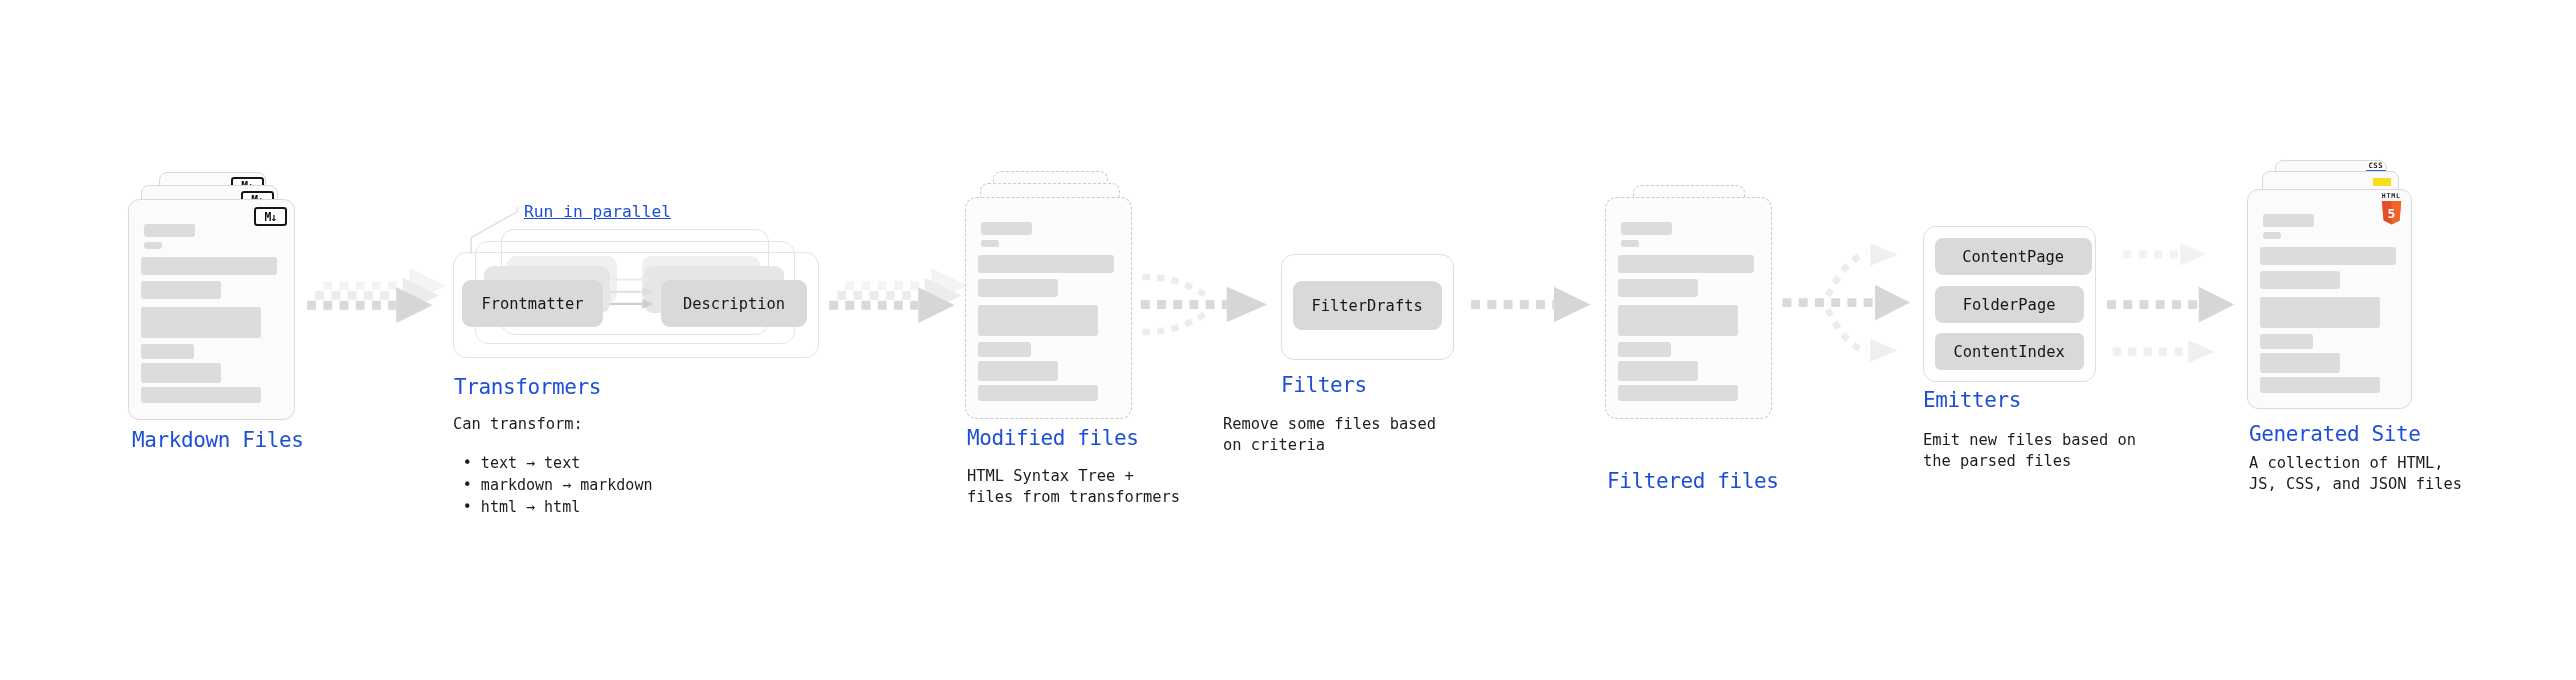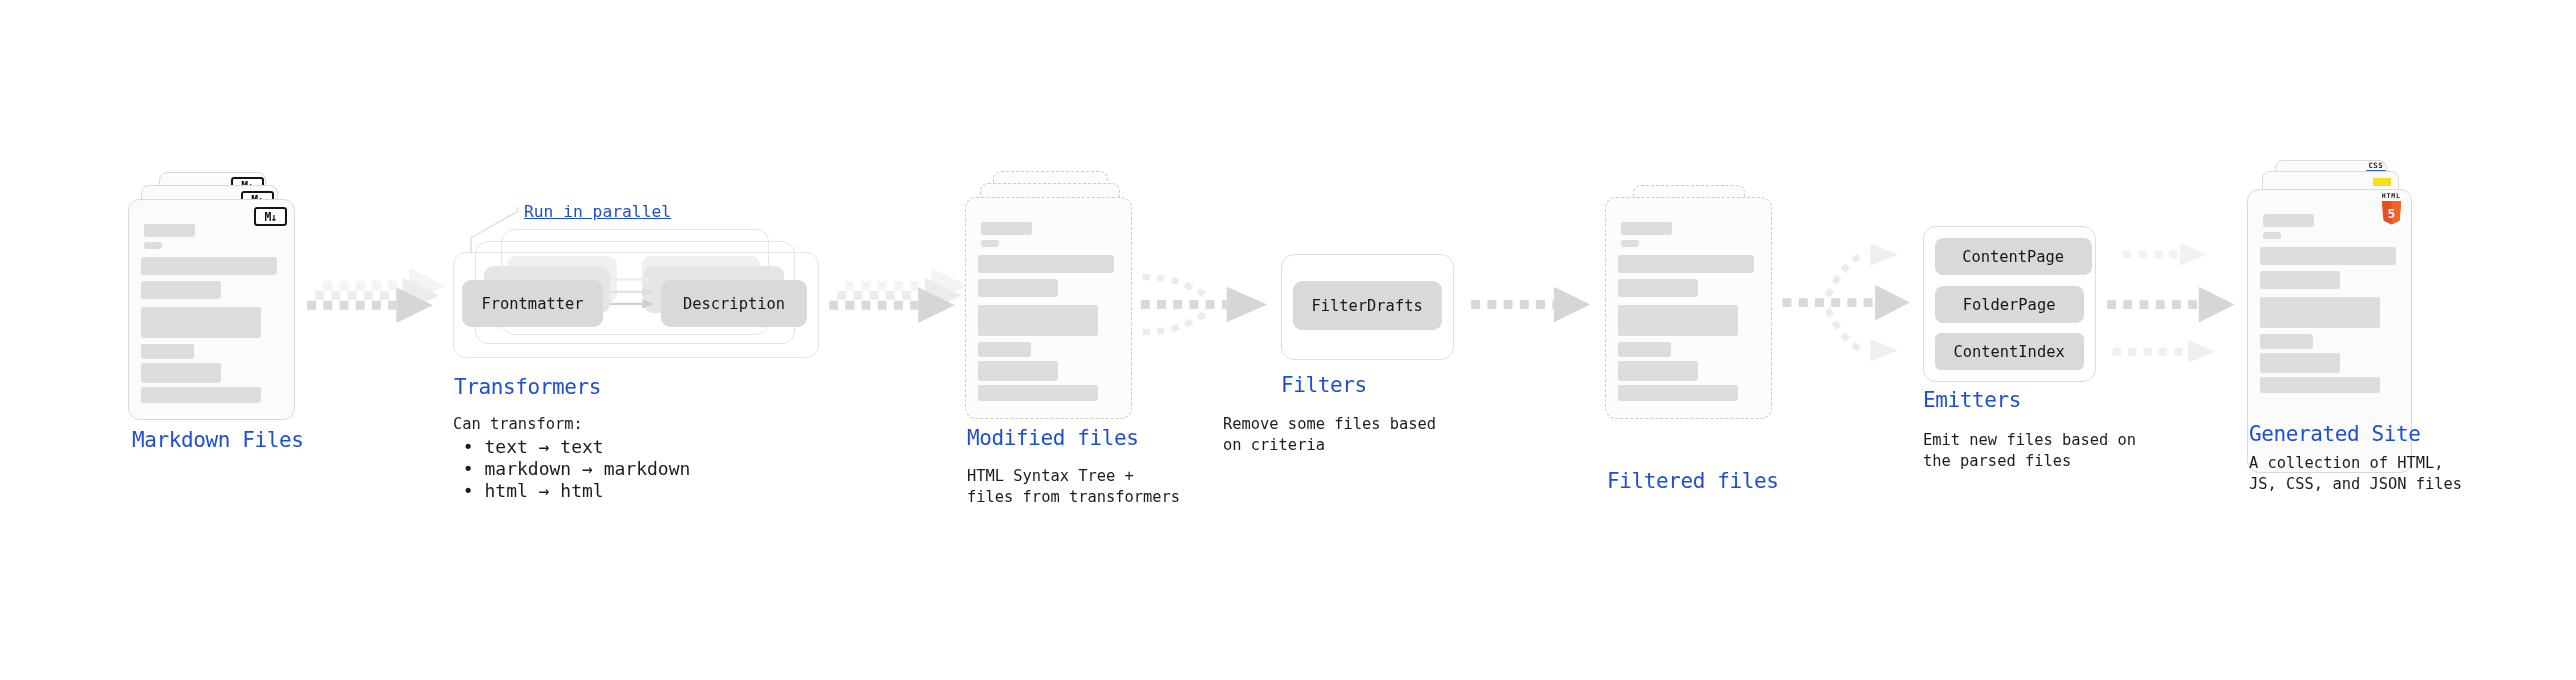--- a/index.html
+++ b/index.html
@@ -18,21 +18,21 @@
   .pill{position:absolute;background:#d9d9d9;border-radius:9px;display:flex;align-items:center;justify-content:center;
         font-size:15.4px;font-weight:500;color:#161616;}
   .pill.ghost1{background:#e6e6e6;}
   .pill.ghost2{background:#f0f0f0;}
   
   .container-box{position:absolute;border:1.6px solid #e4e4e4;border-radius:13px;background:transparent;box-sizing:border-box;}
   .container-box.solid{border-color:#dedede;background:#ffffff;}
   
   .heading{position:absolute;font-size:21px;font-weight:400;letter-spacing:-0.4px;color:#1d4ed8;white-space:nowrap;}
   .body-text{position:absolute;font-size:15.4px;line-height:21px;font-weight:500;color:#1c1c1c;white-space:pre-line;}
-  .bullets{position:absolute;font-size:18px;font-weight:500;color:#1c1c1c;}
+  .bullets{position:absolute;font-size:15px;font-weight:500;color:#1c1c1c;margin-top:16px;}
   .bullets div{line-height:22px;padding-left:9.8px;white-space:pre;}
   .note{position:absolute;font-size:16.3px;font-weight:500;color:#1d4ed8;white-space:nowrap;text-decoration:underline;}
   
   .css-badge{position:absolute;width:19.5px;text-align:center;}
   .css-badge .t{display:block;font-size:7.3px;line-height:7.3px;font-weight:700;color:#222;letter-spacing:0.4px;}
   .css-badge .u{display:block;height:3.3px;background:#2760e6;margin-top:0.8px;border-radius:0.8px;}
   .js-badge{position:absolute;background:#f7df1e;}
   .html5-badge{position:absolute;width:24.4px;text-align:center;}
   .html5-badge .t{display:block;font-size:6.5px;line-height:7.3px;font-weight:700;color:#222;letter-spacing:0.8px;}
   svg{position:absolute;display:block;overflow:visible;}
@@ -199,21 +199,21 @@
   </svg>
 
   <div>
     <div class="card back" style="left:2275px;top:160px;width:112px;height:65px;"></div>
     <div class="css-badge" style="left:2366px;top:162px;">
       <span class="t">CSS</span>
       <span class="u"></span>
     </div>
     <div class="card back" style="left:2262px;top:171px;width:137px;height:65px;"></div>
     <div class="js-badge" style="left:2373px;top:178px;width:18px;height:8.1px;"></div>
-    <div class="card doc-bars" style="left:2247px;top:189px;width:165px;height:284px;">
+    <div class="card doc-bars" style="left:2247px;top:189px;width:165px;height:220px;">
       <div class="html5-badge" style="left:131px;top:3.3px;">
         <span class="t">HTML</span>
         <svg style="position:static;margin:0 auto;" width="21" height="24.4" viewBox="0 0 26 30">
           <polygon points="1,0 25,0 23,24 13,29 3,24" fill="#e44d26"></polygon>
           <polygon points="13,0 25,0 23,24 13,29" fill="#f16529"></polygon>
           <text x="13" y="21" text-anchor="middle" font-size="16" font-weight="bold" fill="#ffffff" font-family="DejaVu Sans Mono, monospace">5</text>
         </svg>
       </div>
     <div class="bar" style="left: 15.4px; top: 24.4px; width: 51px; height: 12.2px;"></div>
         <div class="bar" style="left: 15.4px; top: 42px; width: 18px; height: 6.5px;"></div>

